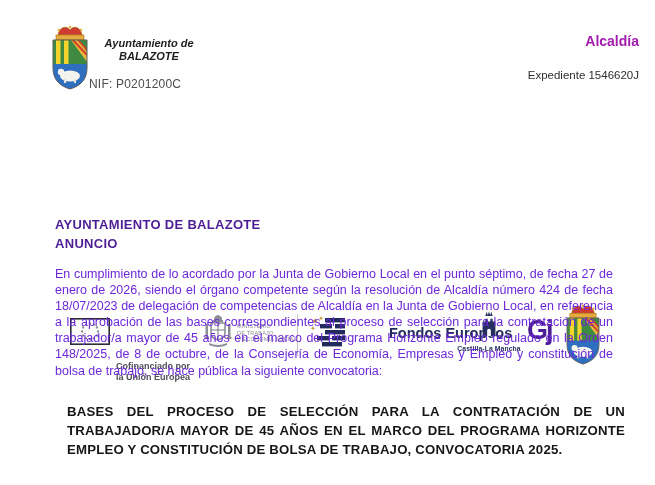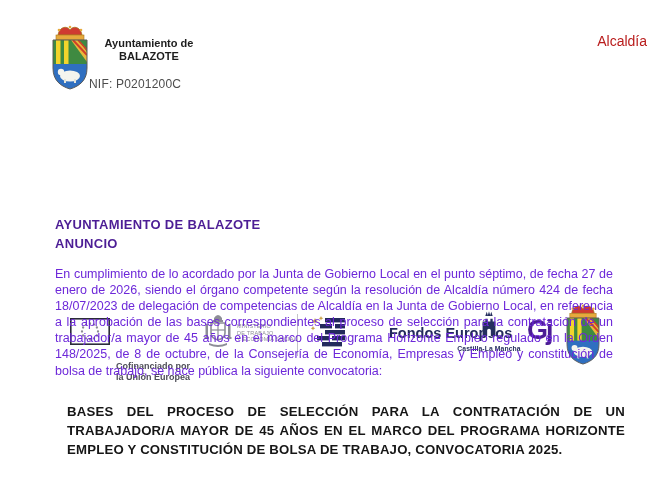--- a/index.html
+++ b/index.html
@@ -10,29 +10,29 @@
     width: 655px;
     height: 485px;
     background: #ffffff;
     overflow: hidden;
   }
 
   
   .shield-main { position: absolute; left: 47px; top: 24px; width: 46px; height: 66px; }
   .org-name {
     position: absolute; left: 95px; top: 37px; width: 108px;
-    text-align: center; font-size: 11px; font-weight: bold; color: #1d1d1d; line-height: 12.5px;
+    text-align: center; font-size: 11px; font-weight: bold; color: #1d1d1d; line-height: 12.5px; font-style: italic;
   }
   .nif {
     position: absolute; left: 89px; top: 77px;
     font-size: 12px; color: #4c4c4c; letter-spacing: .2px;
   }
   .dept {
-    position: absolute; right: 8px; top: 33px;
-    font-size: 14px; font-weight: normal; color: #b91c1c;
+    position: absolute; right: 16px; top: 33px;
+    font-size: 14px; font-weight: bold; color: #a21caf;
   }
   .expediente {
     position: absolute; right: 16px; top: 69px;
     font-size: 11.5px; color: #2e2e2e;
   }
 
   
   .logo-bar { position: absolute; left: 0; top: 152px; width: 655px; height: 64px; }
   .eu-flag { position: absolute; left: 70px; top: 166px; width: 40px; height: 27px; }
   .eu-label {
@@ -112,20 +112,21 @@
   </svg>
 
   <div class="org-name">
     <div>Ayuntamiento de</div>
     <div>BALAZOTE</div>
   </div>
 
   <div class="nif">NIF: P0201200C</div>
 
   <div class="dept">Alcaldía</div>
+  <div class="expediente">Expediente 1546620J</div>
 
   <div class="logo-bar">
 
     <svg class="eu-flag" viewBox="0 0 40 27" xmlns="http://www.w3.org/2000/svg">
       <rect x="0.8" y="0.8" width="38.4" height="25.4" fill="#fdfdfd" stroke="#2b2b3a" stroke-width="1.6"></rect>
       <g fill="#8a8a92">
         <circle cx="20" cy="5.5" r="1.15"></circle>
           <circle cx="24" cy="6.6" r="1.15"></circle>
         <circle cx="26.9" cy="9.5" r="1.15"></circle>
           <circle cx="28" cy="13.5" r="1.15"></circle>

